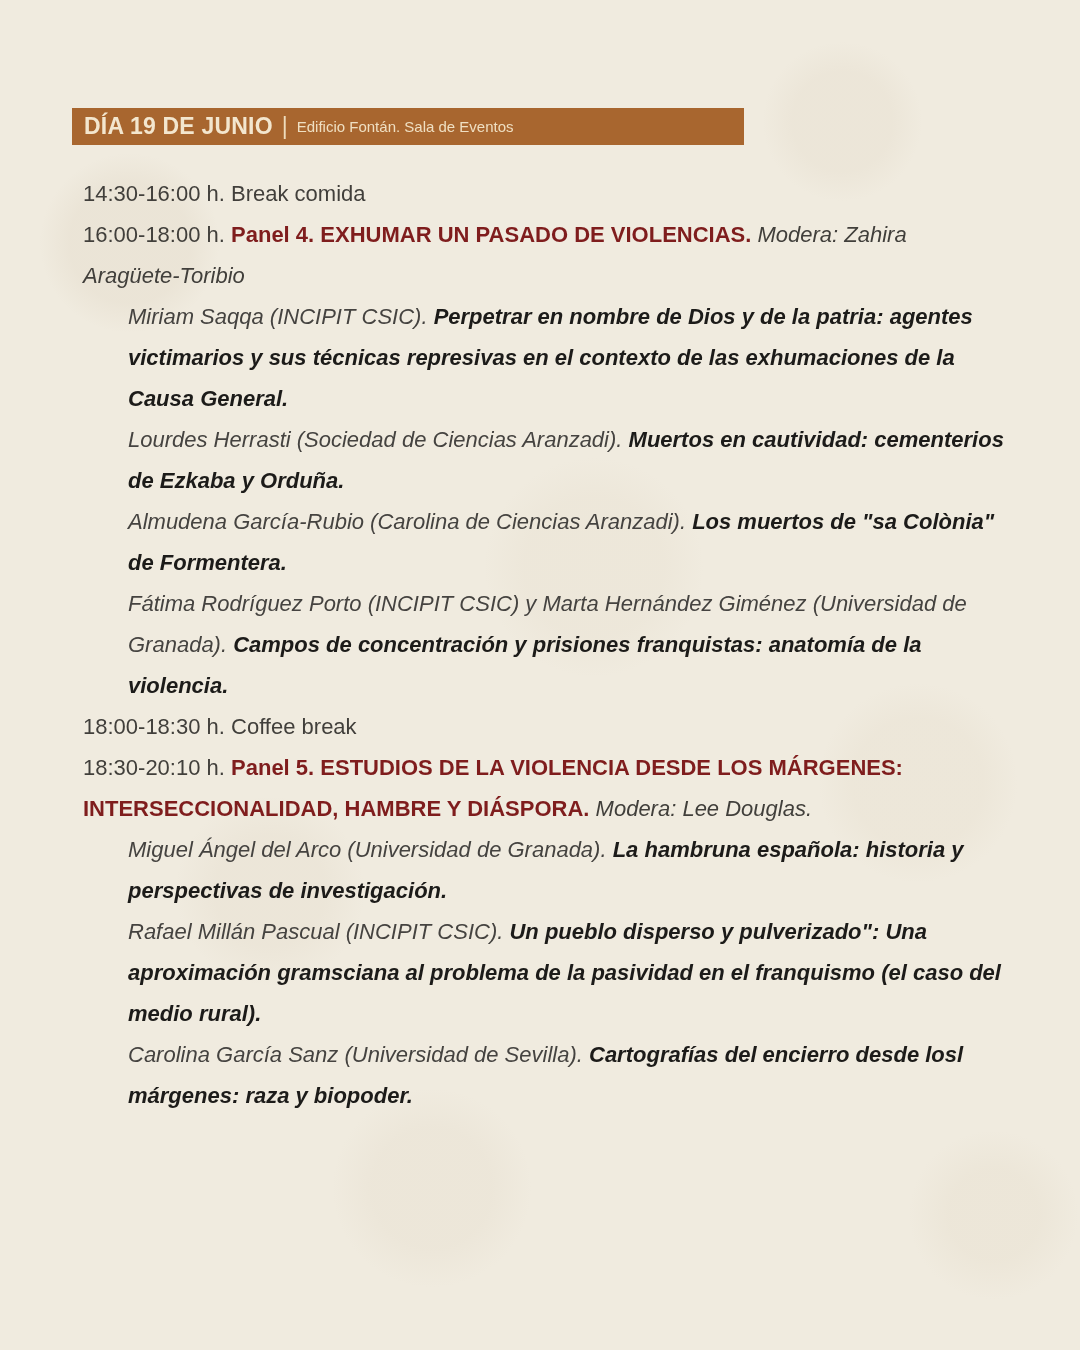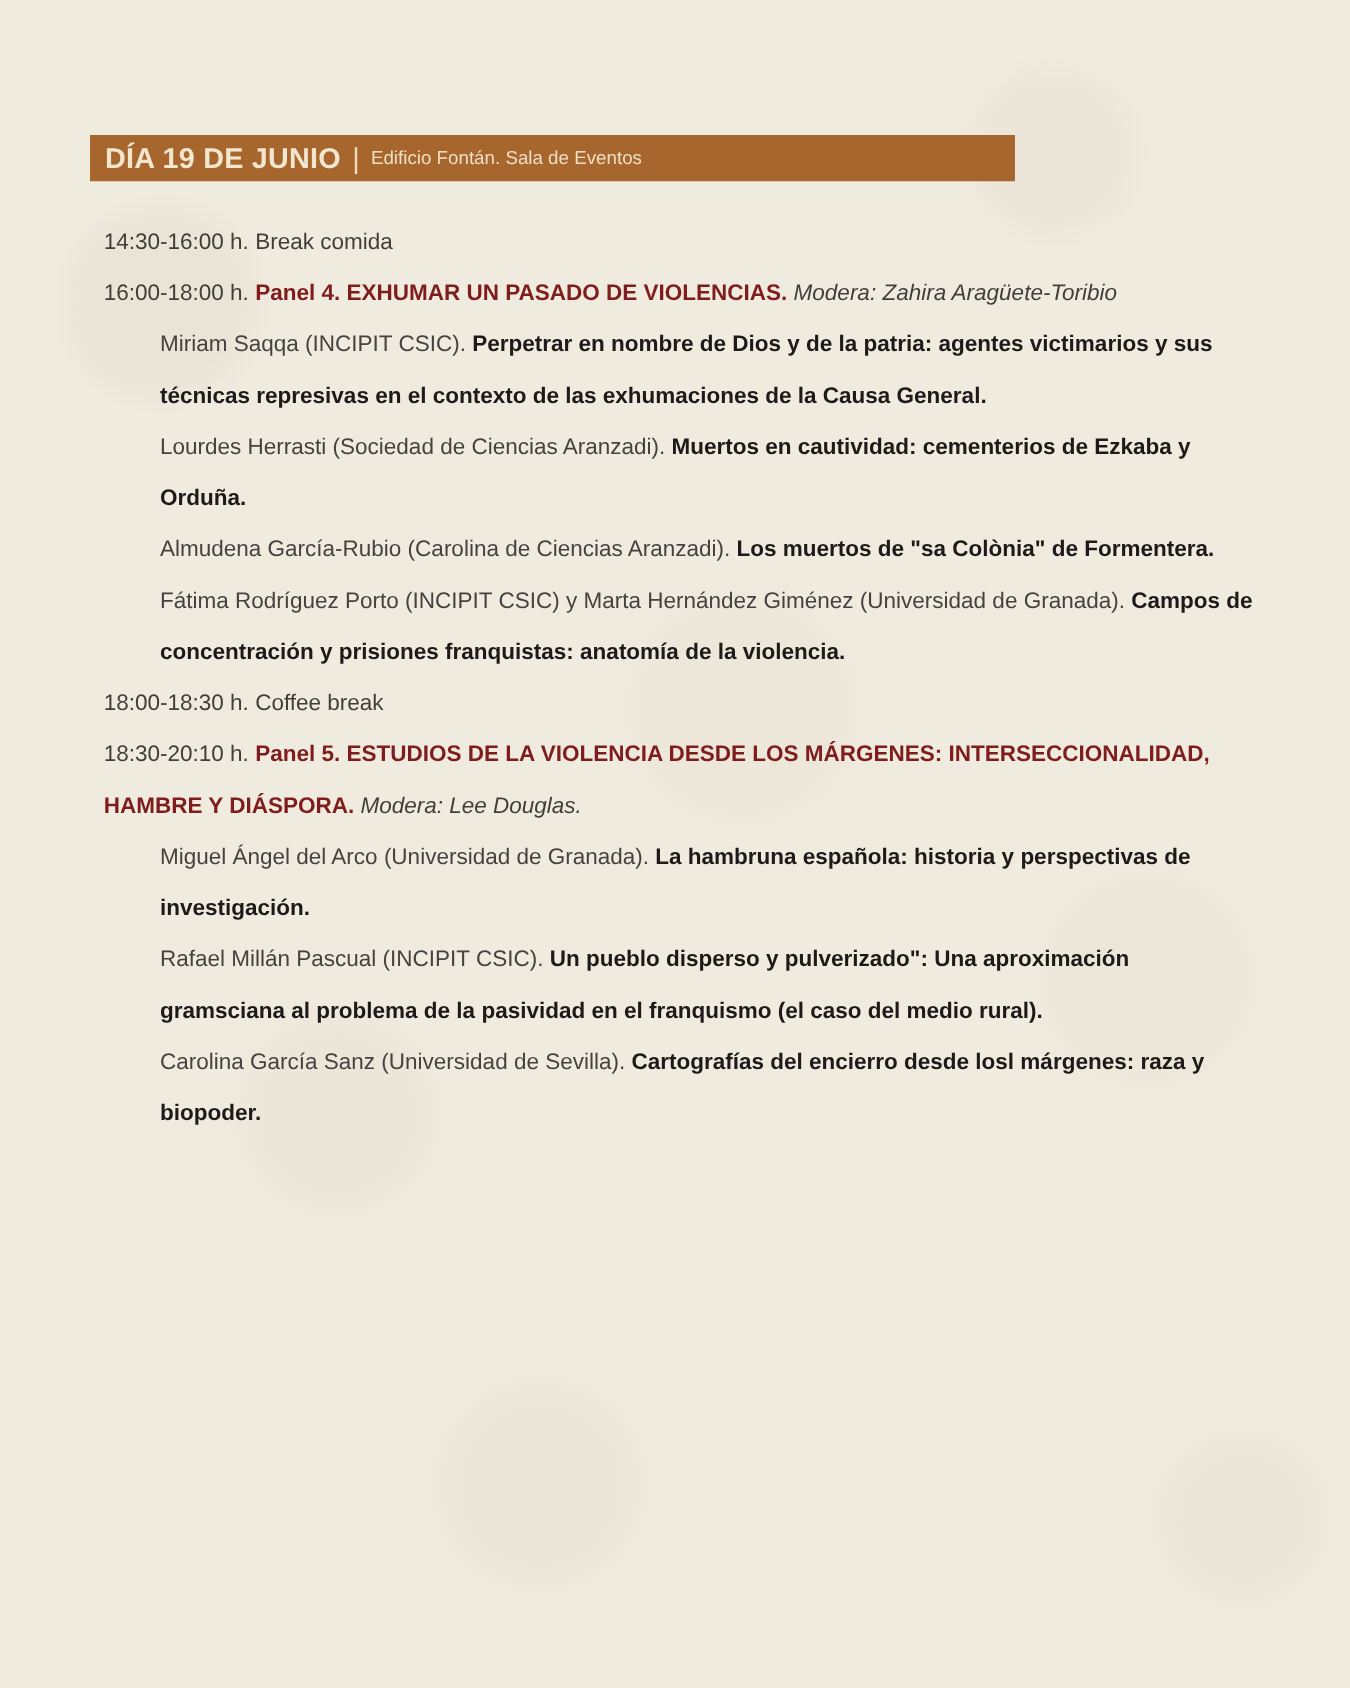--- a/index.html
+++ b/index.html
@@ -19,21 +19,21 @@
     font-family: "Liberation Sans", sans-serif;
     overflow: hidden;
     position: relative;
     -webkit-font-smoothing: antialiased;
   }
   .page {
     box-sizing: border-box;
     padding: 108px 76px 0 72px;
   }
   .header-bar {
-    width: 740px;
+    width: 672px;
     height: 37px;
     background: #A8662F;
     display: flex;
     align-items: center;
     box-sizing: border-box;
     padding-left: 12px;
     white-space: nowrap;
   }
   .header-bar .day {
     font-weight: bold;
@@ -47,42 +47,42 @@
     margin: 0 9px;
     font-weight: 300;
   }
   .header-bar .loc {
     font-size: 15px;
     color: #EFDFC2;
   }
   .content {
     margin-left: 11px;
     width: 906px;
-    font-size: 18px;
+    font-size: 22px;
     line-height: 41px;
     color: #413F3B;
   }
   .content p { margin: 0; }
   .break-line { margin: 16px 0; }
   .break-line.first { margin-top: 28px; }
   .panel-heading { margin: 16px 0 2px; }
   .time { color: #413F3B; }
   .panel-title {
     font-weight: bold;
     color: #7f1d1d;
   }
   .moderator {
     font-style: italic;
     color: #413F3B;
   }
   .talks {
     margin-left: 45px;
     width: 878px;
   }
-  .talk { margin: 0 0 2px; }
+  .talk { margin: 0 0 2px; font-style: italic; }
   .speaker { color: #454340; }
   .talk-title {
     font-weight: bold;
     color: #1C1B19;
   }
 </style>
 </head>
 <body>
 
 <div class="page">

